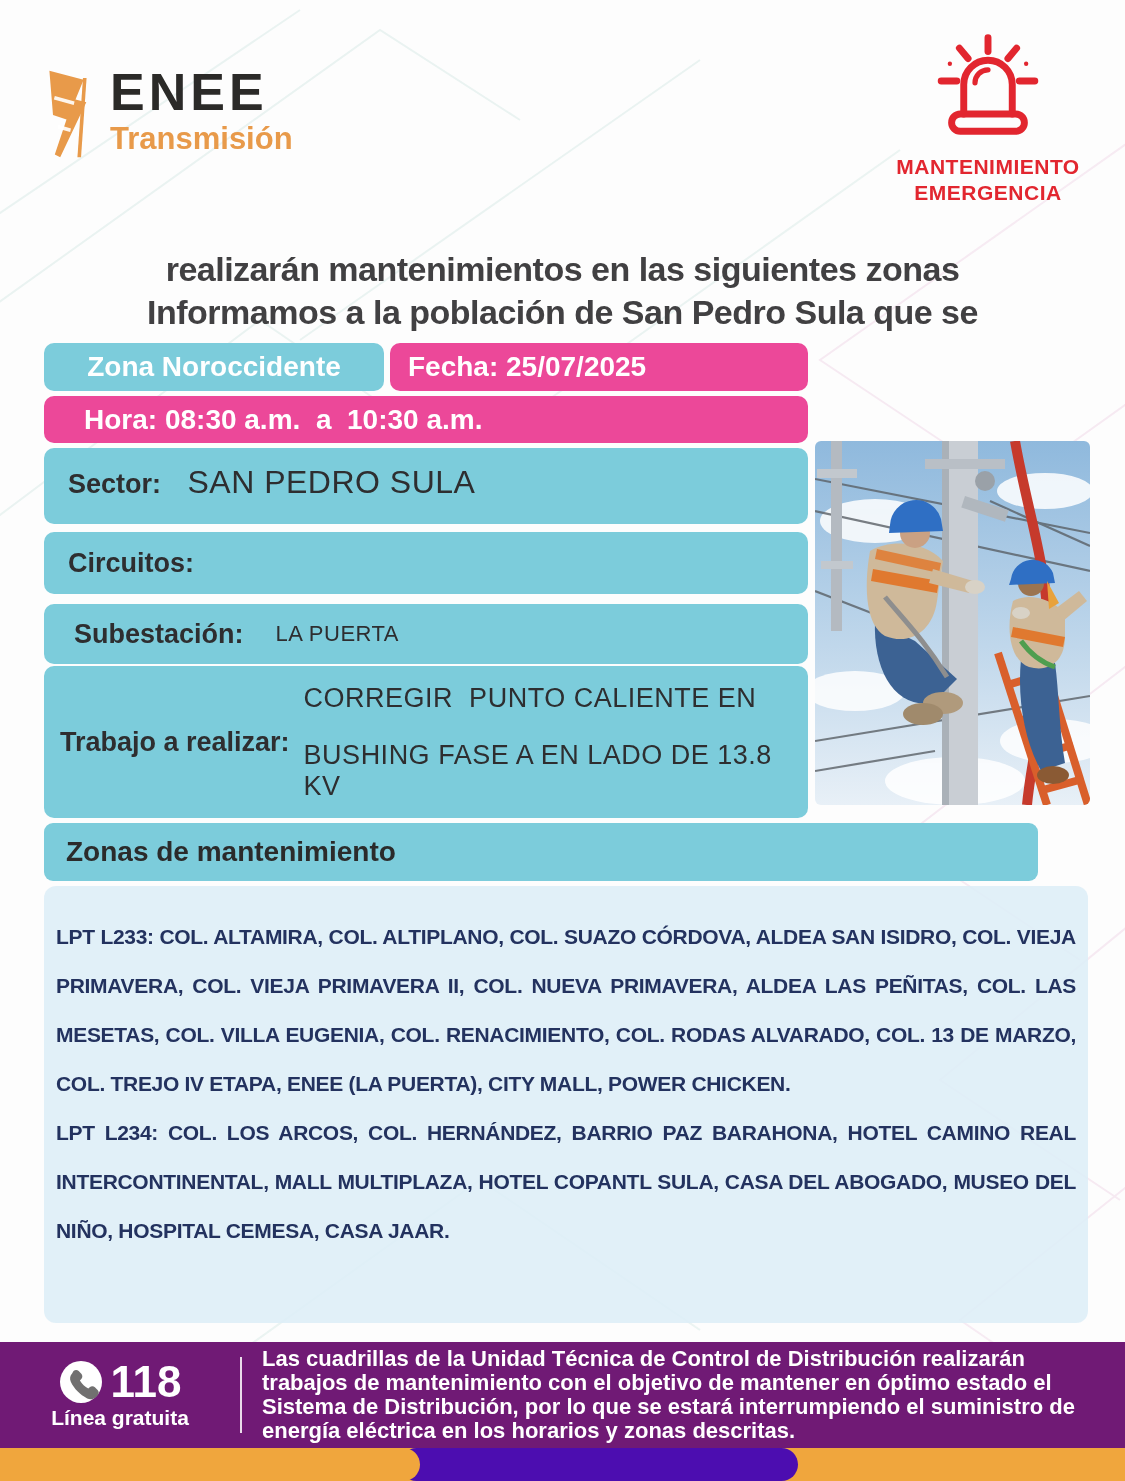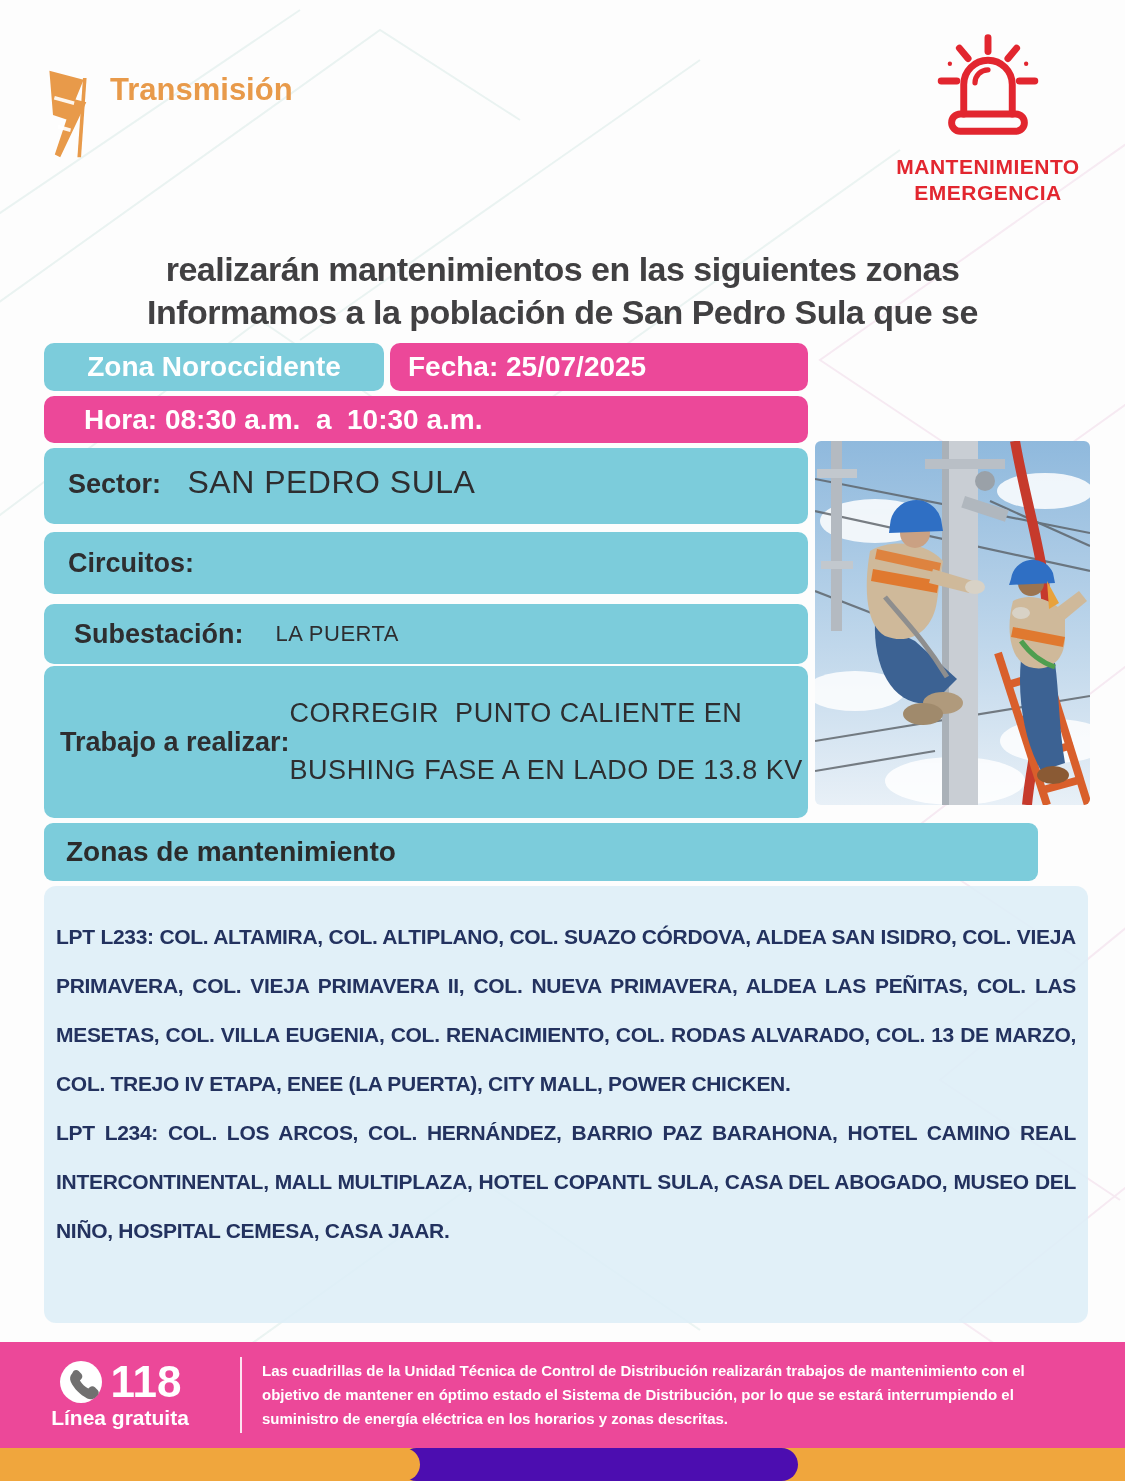--- a/index.html
+++ b/index.html
@@ -37,45 +37,45 @@
   .bar-sector .label{font-size:27px;}
   .bar-sector .value{font-size:32px;margin-left:22px;}
   .bar-circuits{left:44px;top:532px;width:764px;height:62px;display:flex;align-items:center;padding-left:24px;box-sizing:border-box;}
   .bar-circuits .label{font-size:27px;}
   .bar-circuits .value{font-size:29px;margin-left:20px;}
   .bar-substation{left:44px;top:604px;width:764px;height:60px;display:flex;align-items:center;padding-left:30px;box-sizing:border-box;}
   .bar-substation .label{font-size:27px;}
   .bar-substation .value{font-size:22px;margin-left:32px;}
   .box-work{left:44px;top:666px;width:764px;height:152px;display:flex;align-items:center;padding-left:16px;box-sizing:border-box;}
   .box-work .label{font-size:27px;white-space:nowrap;}
-  .work-lines{font-size:27px;color:#2e2e30;letter-spacing:0.5px;}
+  .work-lines{margin-left:14px;font-size:27px;color:#2e2e30;letter-spacing:0.5px;}
   .work-lines div{white-space:pre-wrap;}
   .work-lines div + div{margin-top:26px;}
 
   
   .photo{left:815px;top:441px;width:275px;height:364px;border-radius:6px;overflow:hidden;}
   .photo svg{display:block;}
 
   
   .zones-header{left:44px;top:823px;width:994px;height:58px;display:flex;align-items:center;
                 padding-left:22px;box-sizing:border-box;font-size:28px;font-weight:bold;color:#2b2b2b;border-radius:9px;}
   .zones-box{left:44px;top:886px;width:1044px;height:437px;background:rgba(221,238,247,0.88);
              border-radius:12px;padding:26px 12px;box-sizing:border-box;}
   .zones-box p{margin:0;text-align:justify;font-size:21px;font-weight:bold;color:#23325f;
                line-height:49px;letter-spacing:-0.3px;}
 
   
-  .footer{left:0;top:1342px;width:1125px;height:106px;background:#ec4899;display:flex;align-items:center;}
+  .footer{left:0;top:1342px;width:1125px;height:106px;background:#701a75;display:flex;align-items:center;}
   .phone-block{width:240px;text-align:center;color:#ffffff;}
   .phone-row{display:flex;align-items:center;justify-content:center;gap:8px;}
   .phone-icon{width:44px;height:44px;}
   .phone-number{font-size:44px;font-weight:bold;line-height:1;}
   .phone-caption{font-size:21px;font-weight:bold;margin-top:2px;}
   .footer-divider{width:2px;height:76px;background:#ffffff;opacity:0.85;}
-  .footer-note{flex:1;padding:0 42px 0 20px;color:#ffffff;font-size:15px;font-weight:bold;line-height:24px;}
+  .footer-note{flex:1;padding:0 42px 0 20px;color:#ffffff;font-size:22px;font-weight:bold;line-height:24px;}
 
   
   .bottom-bar{left:0;top:1448px;width:1125px;height:33px;background:#f0a63d;}
   .bottom-purple{position:absolute;left:400px;top:0;width:398px;height:33px;background:#4c0db0;border-radius:18px;}
   .bottom-orange-cap{position:absolute;left:-40px;top:0;width:460px;height:33px;background:#f0a63d;border-radius:0 18px 18px 0;}
 </style>
 </head>
 <body>
 
 <div class="page">
@@ -99,20 +99,21 @@
   </svg>
 
   <div class="layer logo-wrap">
     <svg class="logo-mark" viewBox="0 0 60 100">
       <path fill="#e89a4a" d="M6,2 L44,12 L35,34 L47,37 L18,98 L12,95 L25,56 L10,51 Z"></path>
       <path fill="#ffffff" d="M12,30 L34,36 L33,40 L11,34 Z" opacity="0.9"></path>
       <path fill="#ffffff" d="M16,62 L30,66 L29,70 L15,66 Z" opacity="0.9"></path>
       <rect x="44" y="10" width="4" height="88" fill="#e89a4a" transform="skewX(-4)"></rect>
     </svg>
     <div>
+      <div class="brand-name">ENEE</div>
       <div class="brand-division">Transmisión</div>
     </div>
   </div>
 
   <div class="layer emergency">
     <svg viewBox="0 0 120 132" fill="none" stroke="#e2262f" stroke-width="8" stroke-linecap="round">
       <path d="M32,96 L32,62 A28,28 0 0 1 88,62 L88,96"></path>
       <rect x="18" y="96" width="84" height="20" rx="10"></rect>
       <path d="M45,60 A15,15 0 0 1 60,45" stroke-width="6"></path>
       <line x1="60" y1="8" x2="60" y2="24"></line>

